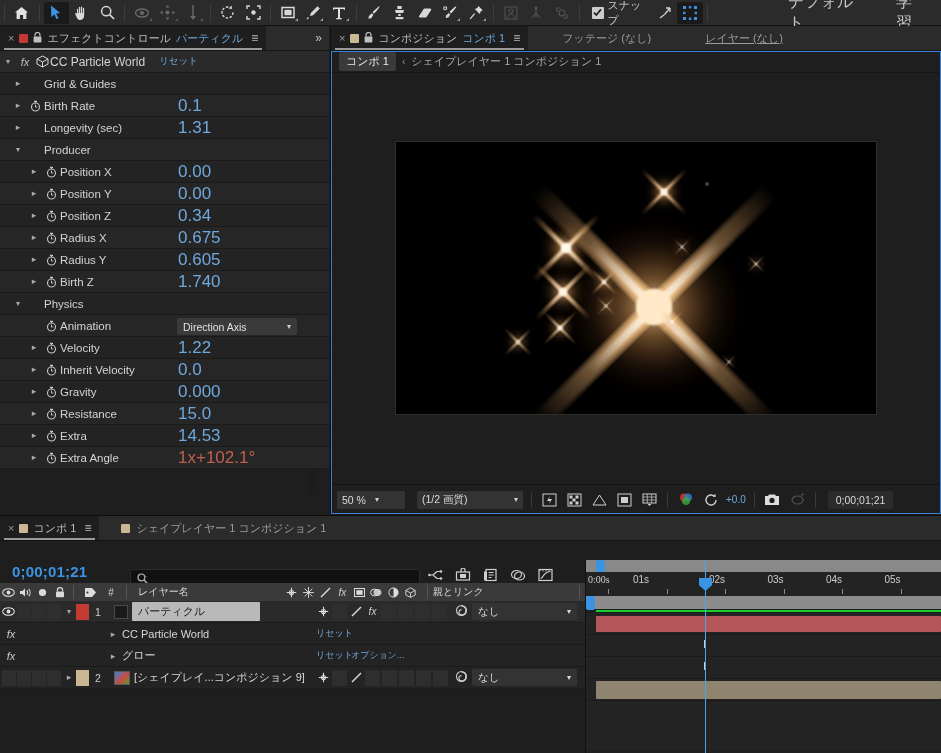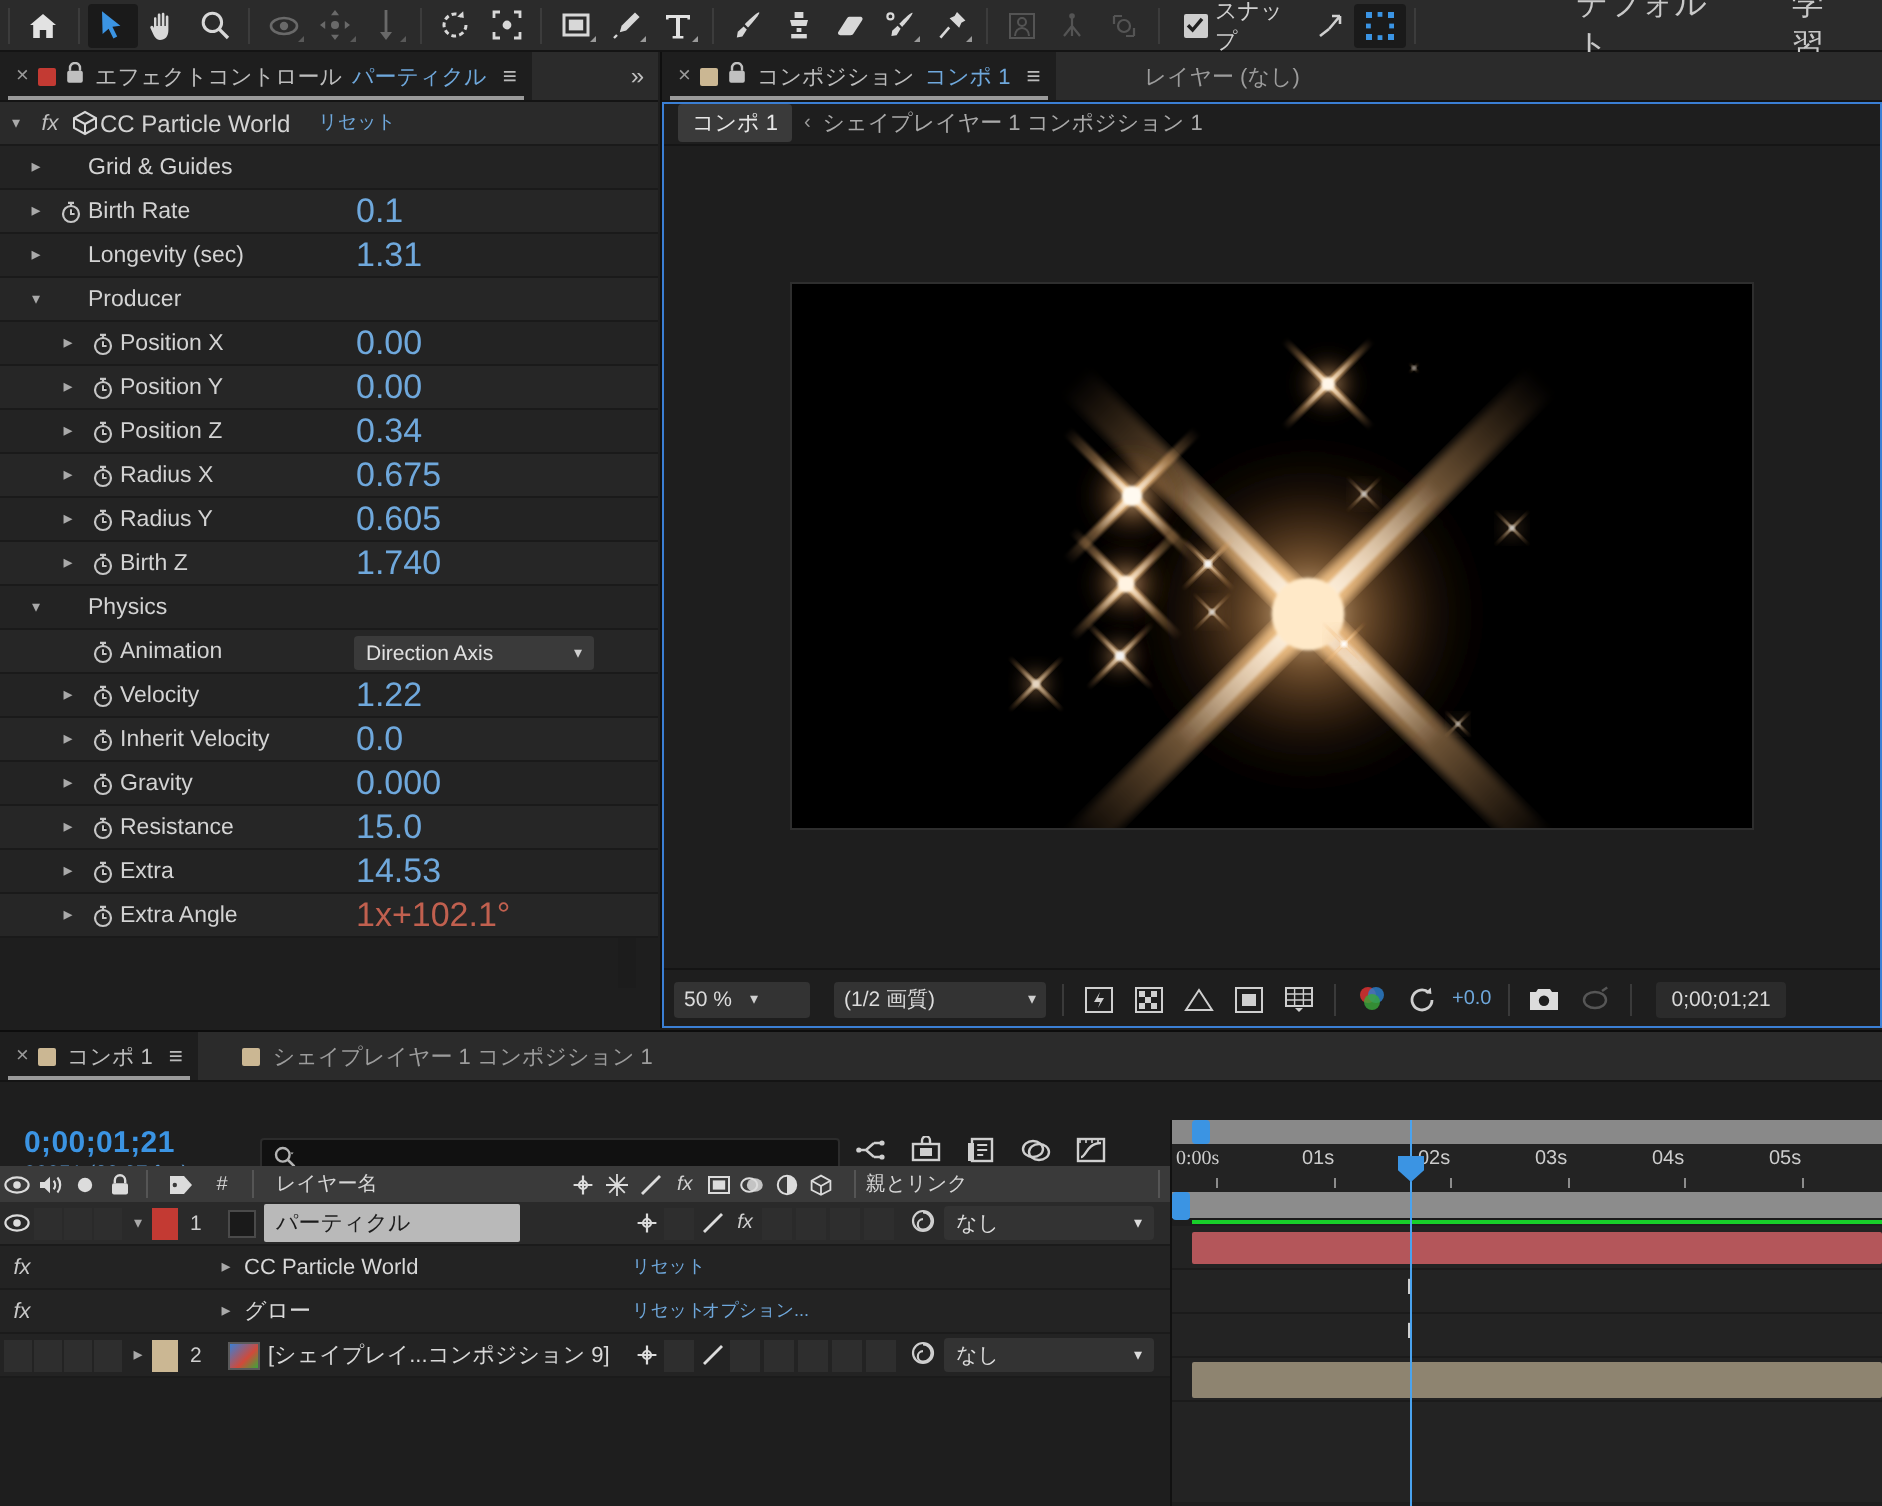--- a/index.html
+++ b/index.html
@@ -637,21 +637,22 @@
       <span class="lock-ic">
         <svg width="9" height="11" viewBox="0 0 9 11">
               <path d="M2 4.4V3a2.5 2.5 0 0 1 5 0v1.4" fill="none" stroke="#c0c0c0" stroke-width="1.2"></path>
               <rect x="0.6" y="4.4" width="7.8" height="6" fill="#c0c0c0" rx="1"></rect>
             </svg>
       </span>
       <span>コンポジション</span>
       <span class="ptab-blue">コンポ 1</span>
       <span class="ptab-menu">≡</span>
     </div>
-    <div class="ptab-plain" style="padding-left:44px;">レイヤー (なし)</div>
+    <div class="ptab-plain" style="padding-left:34px;">フッテージ (なし)</div>
+    <div class="ptab-plain" style="padding-left:44px;text-decoration:underline;">レイヤー (なし)</div>
   </div>
   <div class="comp-breadcrumb">
     <span class="crumb-active">コンポ 1</span>
     <span class="crumb-car">‹</span>
     <span class="crumb-rest">シェイプレイヤー 1 コンポジション 1</span>
   </div>
   <div class="comp-stage">
     <div class="canvas-frame">
       <svg width="480" height="272" viewBox="0 0 480 272">
         <defs>
@@ -1116,21 +1117,21 @@
         </div>
       </div>
 
   <div class="tl-graph">
     <div class="tl-workarea">
       <div class="wa-handle" style="left:10px"></div>
     </div>
     <div class="tl-ruler">
           <div class="rtick" style="left: 2px; font-family: Liberation Serif, serif;">0:00s</div>
           <div class="rmark" style="left: 22px;"></div>
-          <div class="rtick" style="left: 65px;">01s</div>
+          <div class="rtick" style="left: 47px;">01s</div>
           <div class="rmark" style="left: 80.5px;"></div>
           <div class="rtick" style="left: 123px;">02s</div>
           <div class="rmark" style="left: 139px;"></div>
           <div class="rtick" style="left: 181.5px;">03s</div>
           <div class="rmark" style="left: 197.5px;"></div>
           <div class="rtick" style="left: 240px;">04s</div>
           <div class="rmark" style="left: 256px;"></div>
           <div class="rtick" style="left: 298.5px;">05s</div>
           <div class="rmark" style="left: 314.5px;"></div>
         </div>

